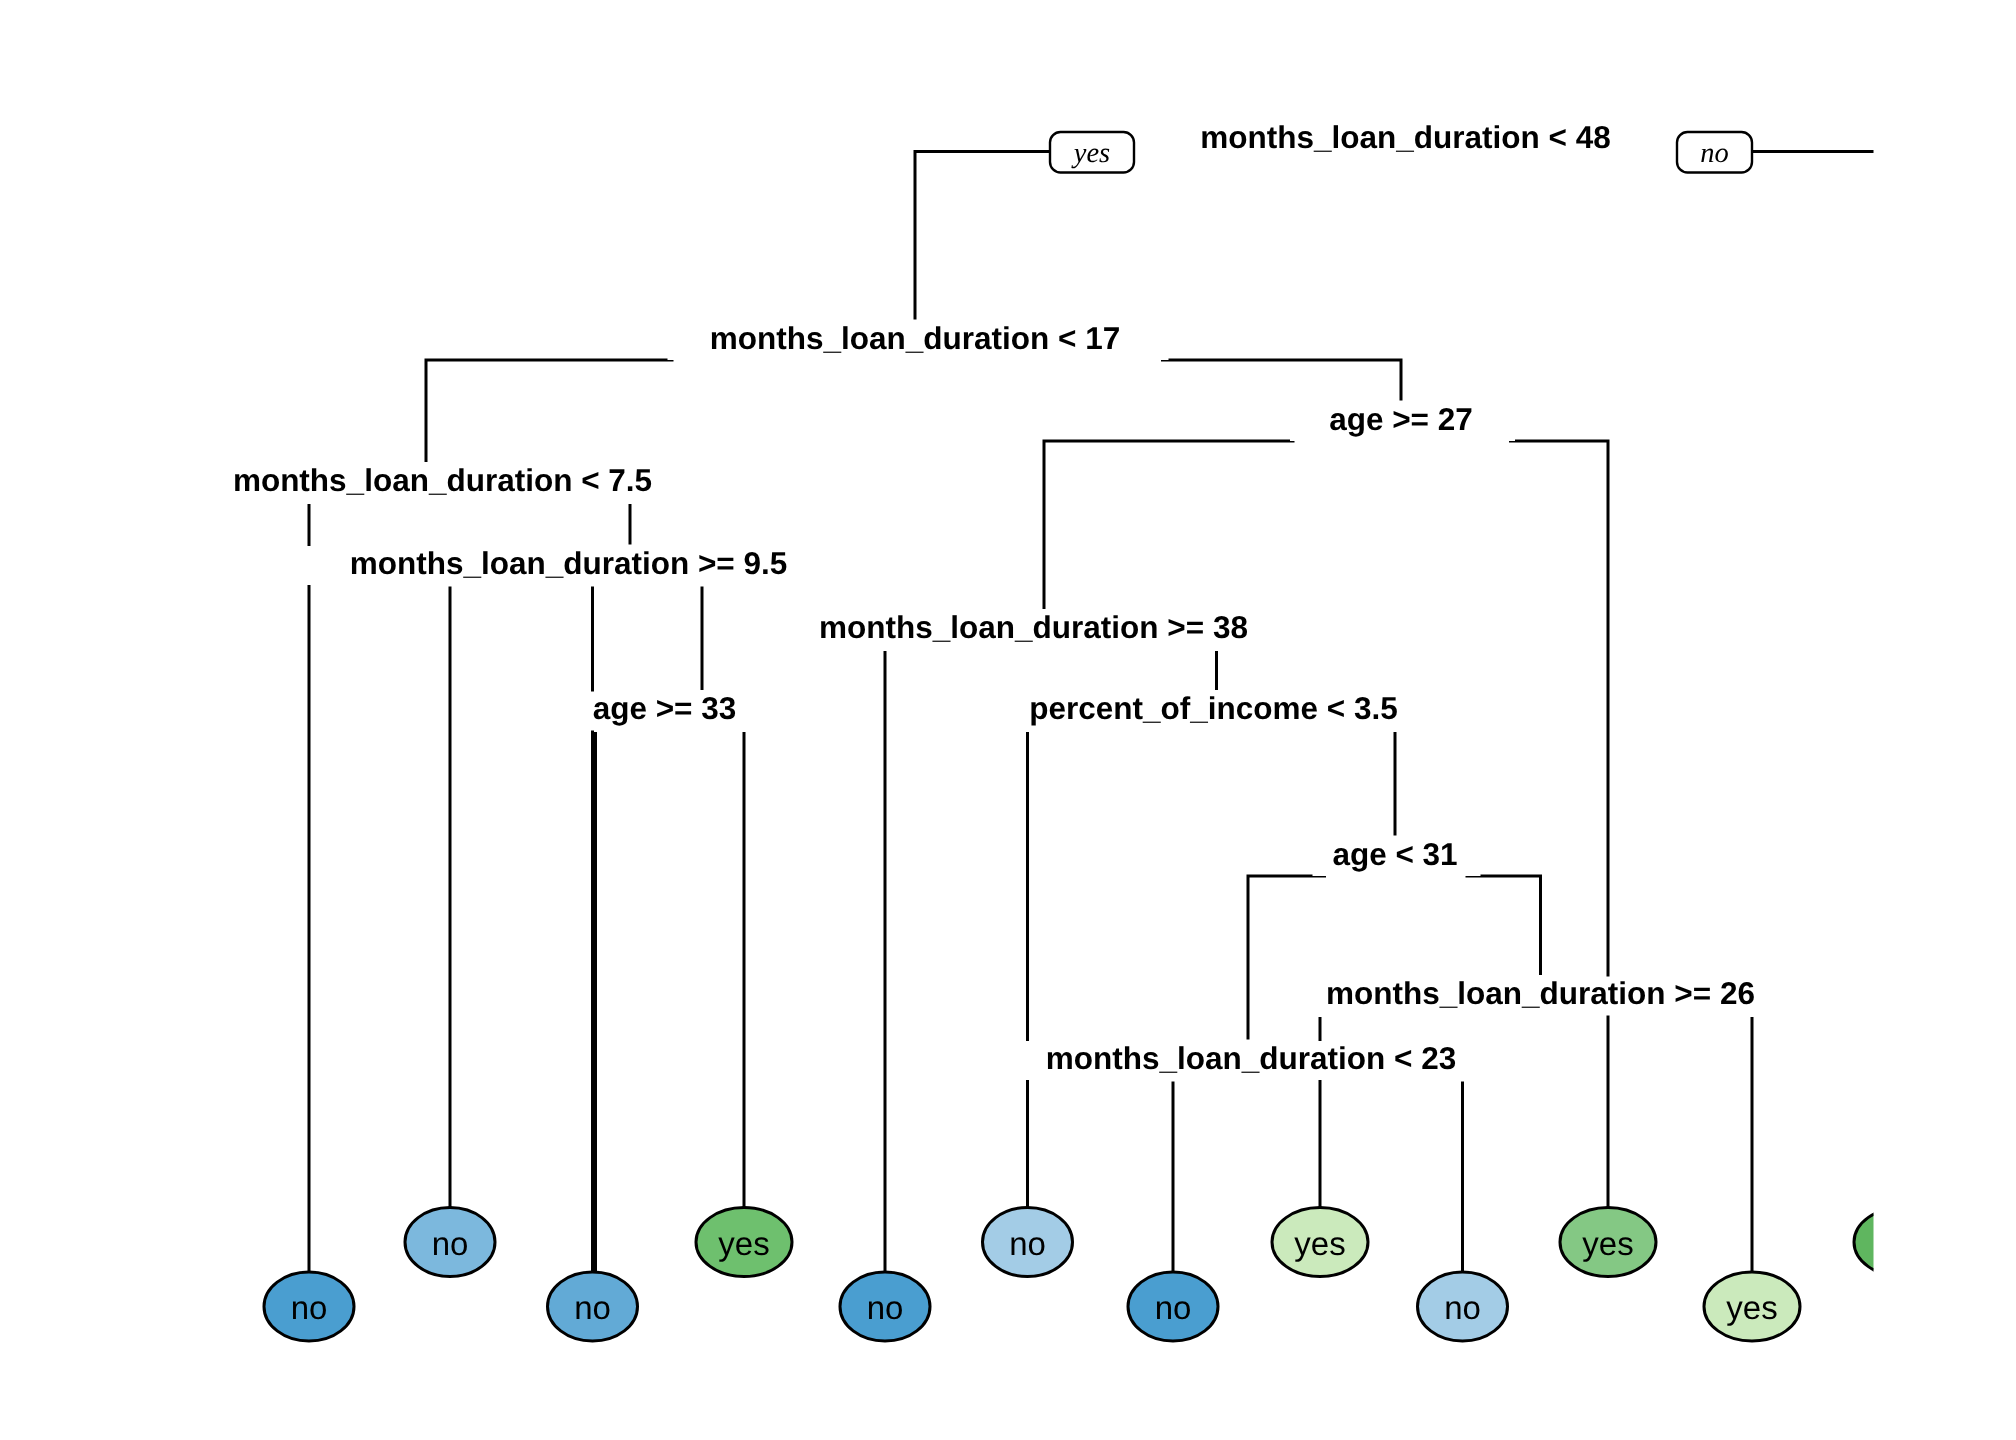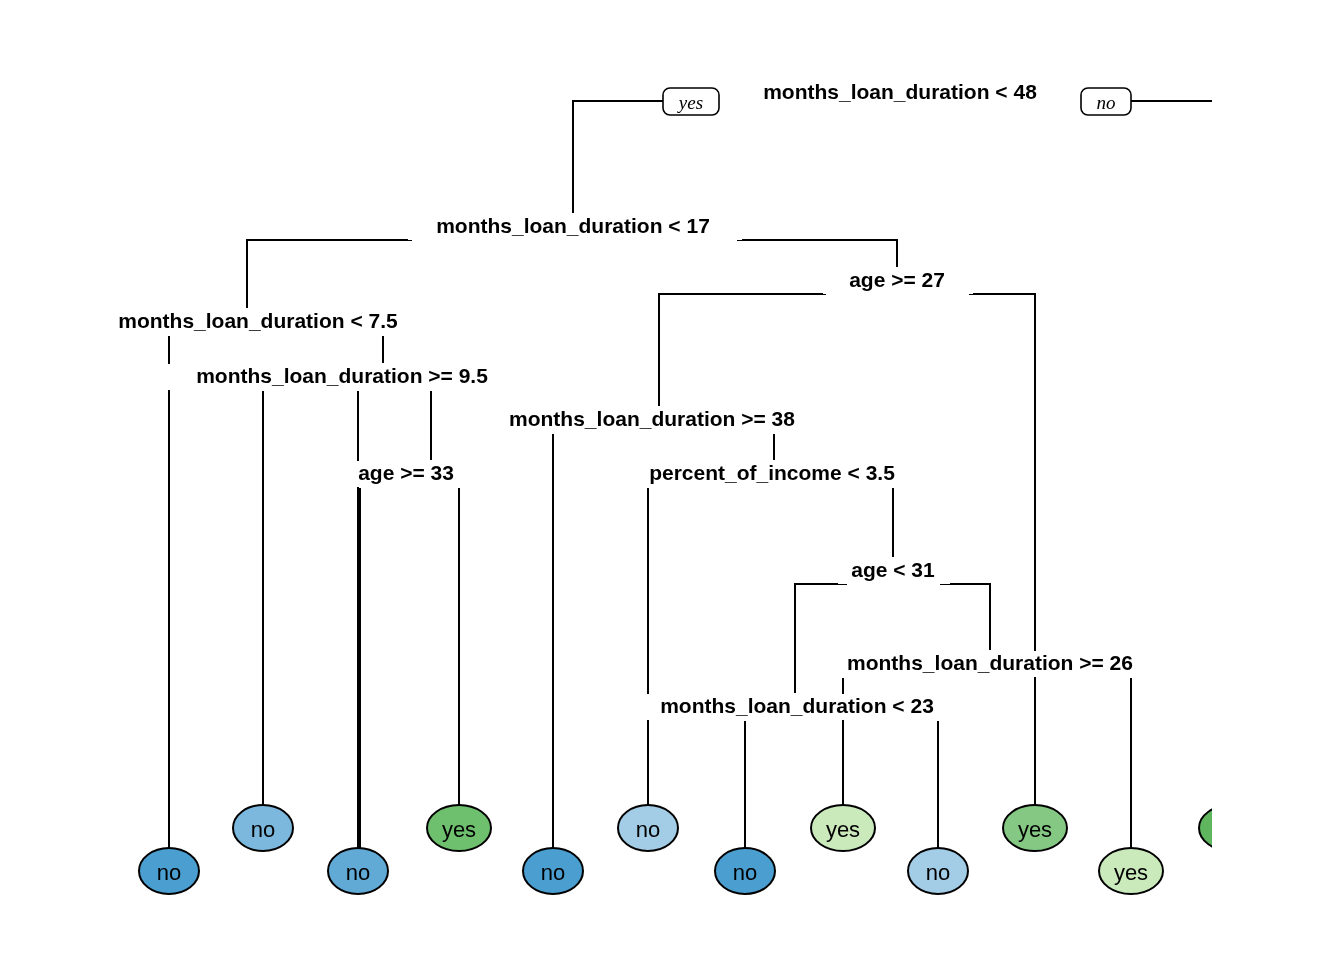--- a/index.html
+++ b/index.html
@@ -7,20 +7,21 @@
     padding: 0;
     background: #ffffff;
   }
   #canvas-wrap {
     position: relative;
     width: 1212px;
     height: 960px;
     background: #ffffff;
     font-family: "Liberation Sans", sans-serif;
     overflow: hidden;
+    margin-left: 37px;
   }
   svg#tree-svg {
     position: absolute;
     left: 0;
     top: 0;
     width: 1344px;
     height: 960px;
     display: block;
   }
   .edge-line {

